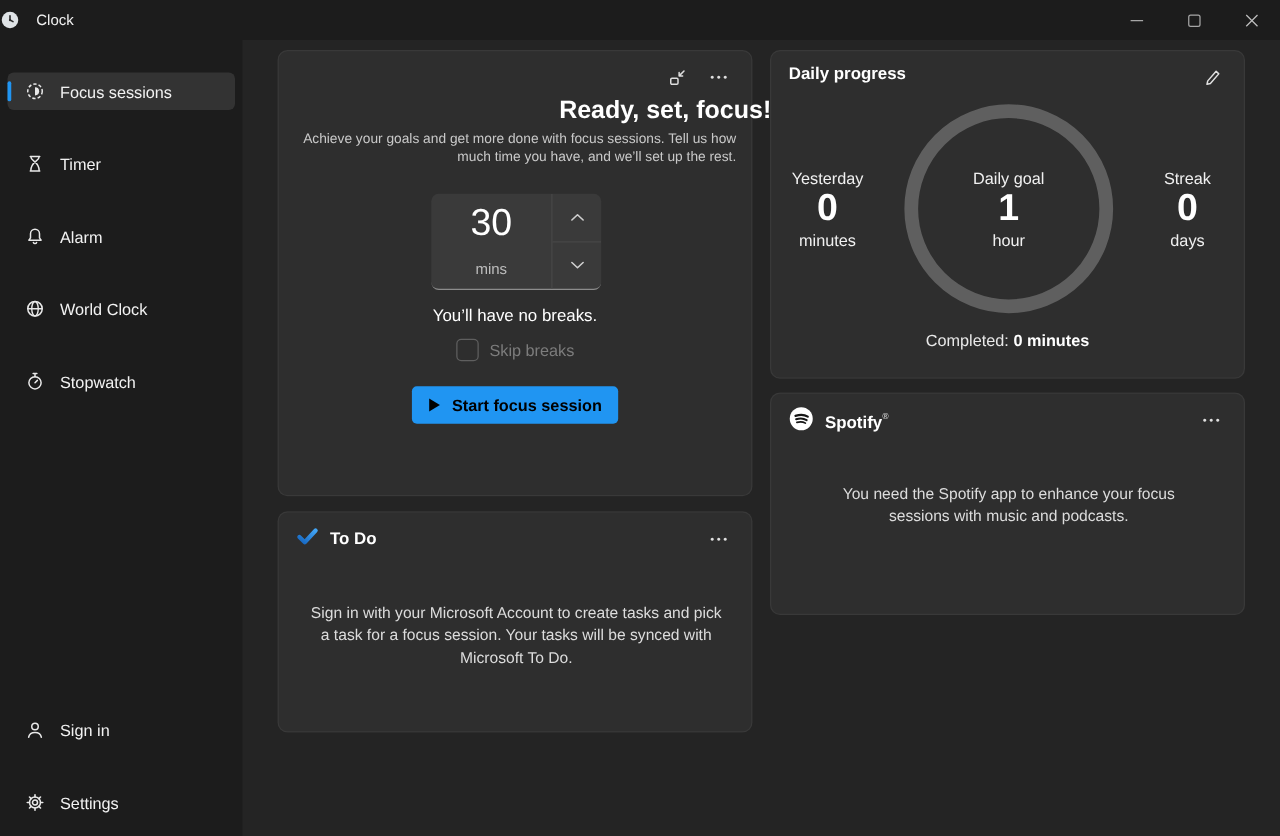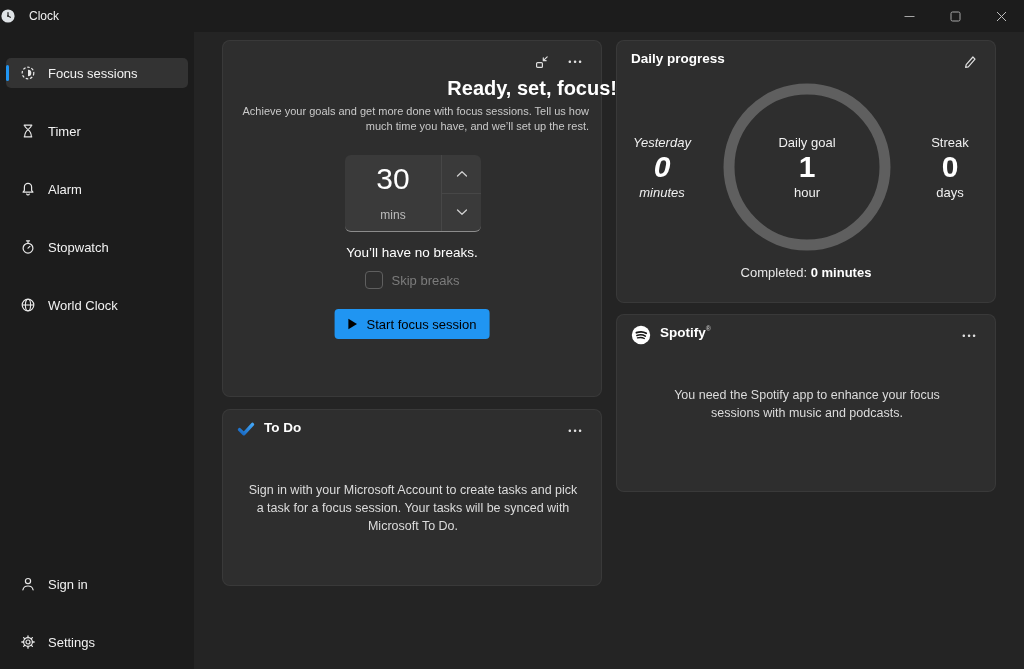--- a/index.html
+++ b/index.html
@@ -49,21 +49,21 @@
   
   .card{
     position:absolute;background:var(--card-bg);
     border:1px solid rgba(255,255,255,0.055);border-radius:8px;
   }
   #focus-card{left:222px;top:40px;width:380px;height:357px;}
   #todo-card{left:222px;top:409px;width:380px;height:177px;}
   #progress-card{left:616px;top:40px;width:380px;height:263px;}
   #spotify-card{left:616px;top:314px;width:380px;height:178px;}
   .card-header{
-    position:absolute;left:14px;top:10px;display:flex;align-items:flex-start;gap:9px;
+    position:absolute;left:14px;top:10px;display:flex;align-items:flex-end;gap:9px;
   }
   .card-title{font-size:13.5px;font-weight:700;color:#fff;}
   .card-actions{position:absolute;right:10px;top:8px;display:flex;align-items:center;gap:4px;}
   .icon-btn{
     width:30px;height:26px;border:none;background:transparent;border-radius:4px;
     display:flex;align-items:center;justify-content:center;cursor:default;
   }
   .more-dots{font-size:9px;letter-spacing:2px;color:#e0e0e0;line-height:1;}
   
   .focus-title{position:absolute;left:16px;top:36px;width:100%;text-align:right;font-size:20px;font-weight:700;}
@@ -82,32 +82,32 @@
   .stepper-btns{width:40px;border-left:1px solid #474747;display:flex;flex-direction:column;}
   .step-btn{flex:1;background:transparent;border:none;display:flex;align-items:center;justify-content:center;cursor:default;}
   .step-btn.up{border-bottom:1px solid #474747;}
   .breaks-note{position:absolute;left:0;top:204px;width:100%;text-align:center;font-size:13.5px;color:#fff;}
   .skip-row{position:absolute;left:0;top:230px;width:100%;display:flex;align-items:center;justify-content:center;gap:9px;}
   .checkbox{width:18px;height:18px;border:1px solid #5f5f5f;border-radius:4px;background:transparent;}
   .skip-label{font-size:13px;color:#7c7c7c;}
   .start-btn{
     position:absolute;left:50%;top:268px;transform:translateX(-50%);
     height:30px;padding:4px 13px;border:none;border-radius:4px;
-    background:var(--accent);color:#000;font-size:13px;font-weight:400;
+    background:var(--accent);color:#000;font-size:13px;font-weight:700;
     display:flex;align-items:center;gap:9px;cursor:default;
     font-family:"Liberation Sans","DejaVu Sans",sans-serif;
   }
   
   .ring-wrap{position:absolute;left:105px;top:41px;width:170px;height:170px;}
   .dp-col{position:absolute;width:110px;text-align:center;}
   .dp-label{font-size:13px;color:#f0f0f0;}
   .dp-value{font-size:30px;font-weight:700;color:#fff;line-height:1.15;}
   .dp-unit{font-size:13px;color:#f0f0f0;}
   .dp-center{left:135px;top:94px;}
-  .dp-left{left:-10px;top:94px;font-style:italic;}
+  .dp-left{left:-10px;top:94px;}
   .dp-right{left:278px;top:94px;}
   .dp-completed{position:absolute;left:0;top:224px;width:100%;text-align:center;font-size:13px;color:#e8e8e8;}
   .dp-completed b{color:#fff;}
   
   .todo-body{
     position:absolute;left:25px;top:72px;width:330px;text-align:center;
     font-size:12.5px;line-height:1.42;color:#dcdcdc;
   }
   .spotify-body{
     position:absolute;left:40px;top:72px;width:300px;text-align:center;
@@ -171,34 +171,34 @@
     <svg class="icon16" viewBox="0 0 16 16">
       <path d="M8 2.4 a3.6 3.6 0 0 1 3.6 3.6 v3.3 l1.3 1.9 H3.1 l1.3 -1.9 V6 A3.6 3.6 0 0 1 8 2.4 z" fill="none" stroke="#e8e8e8" stroke-width="1.2" stroke-linejoin="round"></path>
       <path d="M6.7 13 a1.4 1.4 0 0 0 2.6 0" fill="none" stroke="#e8e8e8" stroke-width="1.2" stroke-linecap="round"></path>
     </svg>
     <span class="lbl">Alarm</span>
   </div>
 
   <div class="side-item">
 
     <svg class="icon16" viewBox="0 0 16 16">
-      <circle cx="8" cy="9.2" r="4.9" fill="none" stroke="#e8e8e8" stroke-width="1.2"></circle>
-      <path d="M8 4.3 V2.4 M6.5 1.8 h3 M8 9.2 L9.9 7.3" fill="none" stroke="#e8e8e8" stroke-width="1.2" stroke-linecap="round"></path>
-    </svg>
-    <span class="lbl">Stopwatch</span>
-  </div>
-
-  <div class="side-item">
-
-    <svg class="icon16" viewBox="0 0 16 16">
       <circle cx="8" cy="8" r="5.8" fill="none" stroke="#e8e8e8" stroke-width="1.2"></circle>
       <ellipse cx="8" cy="8" rx="2.6" ry="5.8" fill="none" stroke="#e8e8e8" stroke-width="1.1"></ellipse>
       <path d="M2.2 8 H13.8" stroke="#e8e8e8" stroke-width="1.1"></path>
     </svg>
     <span class="lbl">World Clock</span>
+  </div>
+
+  <div class="side-item">
+
+    <svg class="icon16" viewBox="0 0 16 16">
+      <circle cx="8" cy="9.2" r="4.9" fill="none" stroke="#e8e8e8" stroke-width="1.2"></circle>
+      <path d="M8 4.3 V2.4 M6.5 1.8 h3 M8 9.2 L9.9 7.3" fill="none" stroke="#e8e8e8" stroke-width="1.2" stroke-linecap="round"></path>
+    </svg>
+    <span class="lbl">Stopwatch</span>
   </div>
 
   <div class="side-spacer"></div>
 
   <div class="side-item">
 
     <svg class="icon16" viewBox="0 0 16 16">
       <circle cx="8" cy="5.1" r="2.6" fill="none" stroke="#e8e8e8" stroke-width="1.2"></circle>
       <path d="M2.9 13.8 a5.2 4.7 0 0 1 10.2 0" fill="none" stroke="#e8e8e8" stroke-width="1.2" stroke-linecap="round"></path>
     </svg>

